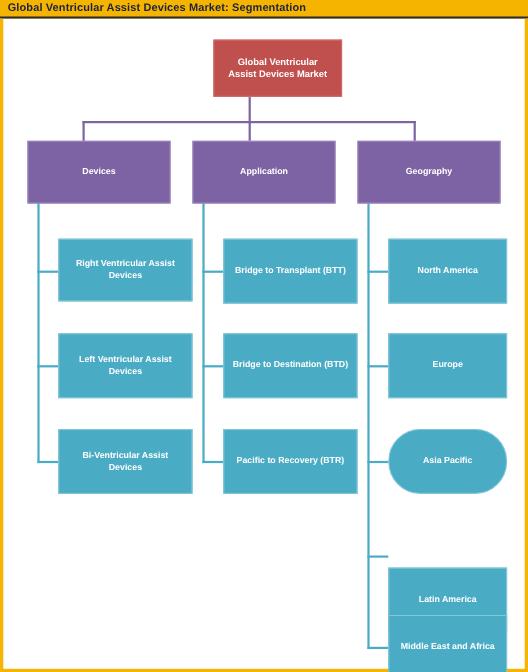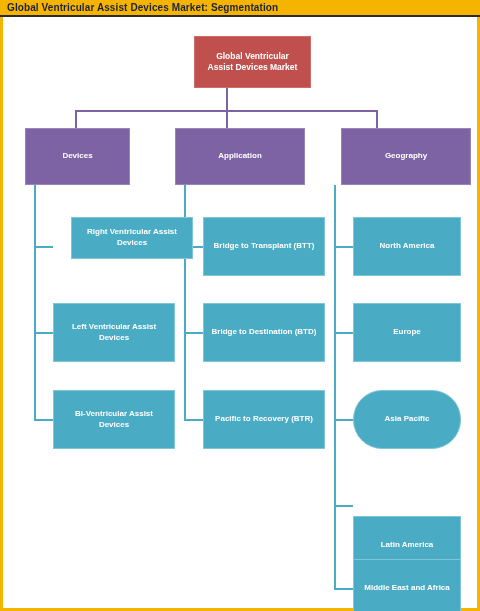--- a/index.html
+++ b/index.html
@@ -123,33 +123,33 @@
       <div class="node root" style="left:166px; top:19px; width:117px; height:52px;margin-left:25px;">Global Ventricular Assist Devices Market</div>
 
       <div class="conn purple" style="left:223px; top:71px; width:2px; height:24px;"></div>
 
       <div class="conn purple" style="left:72px; top:93px; width:303px; height:2px;"></div>
 
       <div class="conn purple" style="left:72px; top:93px; width:2px; height:18px;"></div>
       <div class="conn purple" style="left:223px; top:93px; width:2px; height:18px;"></div>
       <div class="conn purple" style="left:373px; top:93px; width:2px; height:18px;"></div>
 
-      <div class="node cat" style="left:22px; top:111px; width:105px; height:57px;">Devices</div>
+      <div class="node cat" style="left:22px; top:111px; width:130px; height:57px;">Devices</div>
 
       <div class="node cat" style="left:172px; top:111px; width:130px; height:57px;">Application</div>
 
-      <div class="node cat" style="left:322px; top:111px; width:130px; height:57px;margin-left:16px;">Geography</div>
+      <div class="node cat" style="left:322px; top:111px; width:130px; height:57px;">Geography</div>
 
       <div class="conn teal" style="left:31px; top:168px; width:2px; height:236px;"></div>
 
       <div class="conn teal" style="left:31px; top:229px; width:19px; height:2px;"></div>
       <div class="conn teal" style="left:31px; top:315px; width:19px; height:2px;"></div>
       <div class="conn teal" style="left:31px; top:402px; width:19px; height:2px;"></div>
 
-      <div class="node leaf" style="left:68px; top:200px; width:122px; height:42px;">Right Ventricular Assist Devices</div>
+      <div class="node leaf" style="left:50px; top:200px; width:122px; height:57px;">Right Ventricular Assist Devices</div>
       <div class="node leaf" style="left:50px; top:286px; width:122px; height:59px;">Left Ventricular Assist Devices</div>
       <div class="node leaf" style="left:50px; top:373px; width:122px; height:59px;">Bi-Ventricular Assist Devices</div>
 
       <div class="conn teal" style="left:181px; top:168px; width:2px; height:236px;"></div>
       <div class="conn teal" style="left:181px; top:229px; width:19px; height:2px;"></div>
       <div class="conn teal" style="left:181px; top:315px; width:19px; height:2px;"></div>
       <div class="conn teal" style="left:181px; top:402px; width:19px; height:2px;"></div>
 
       <div class="node leaf" style="left:200px; top:200px; width:122px; height:59px;">Bridge to Transplant (BTT)</div>
       <div class="node leaf" style="left:200px; top:286px; width:122px; height:59px;">Bridge to Destination (BTD)</div>

